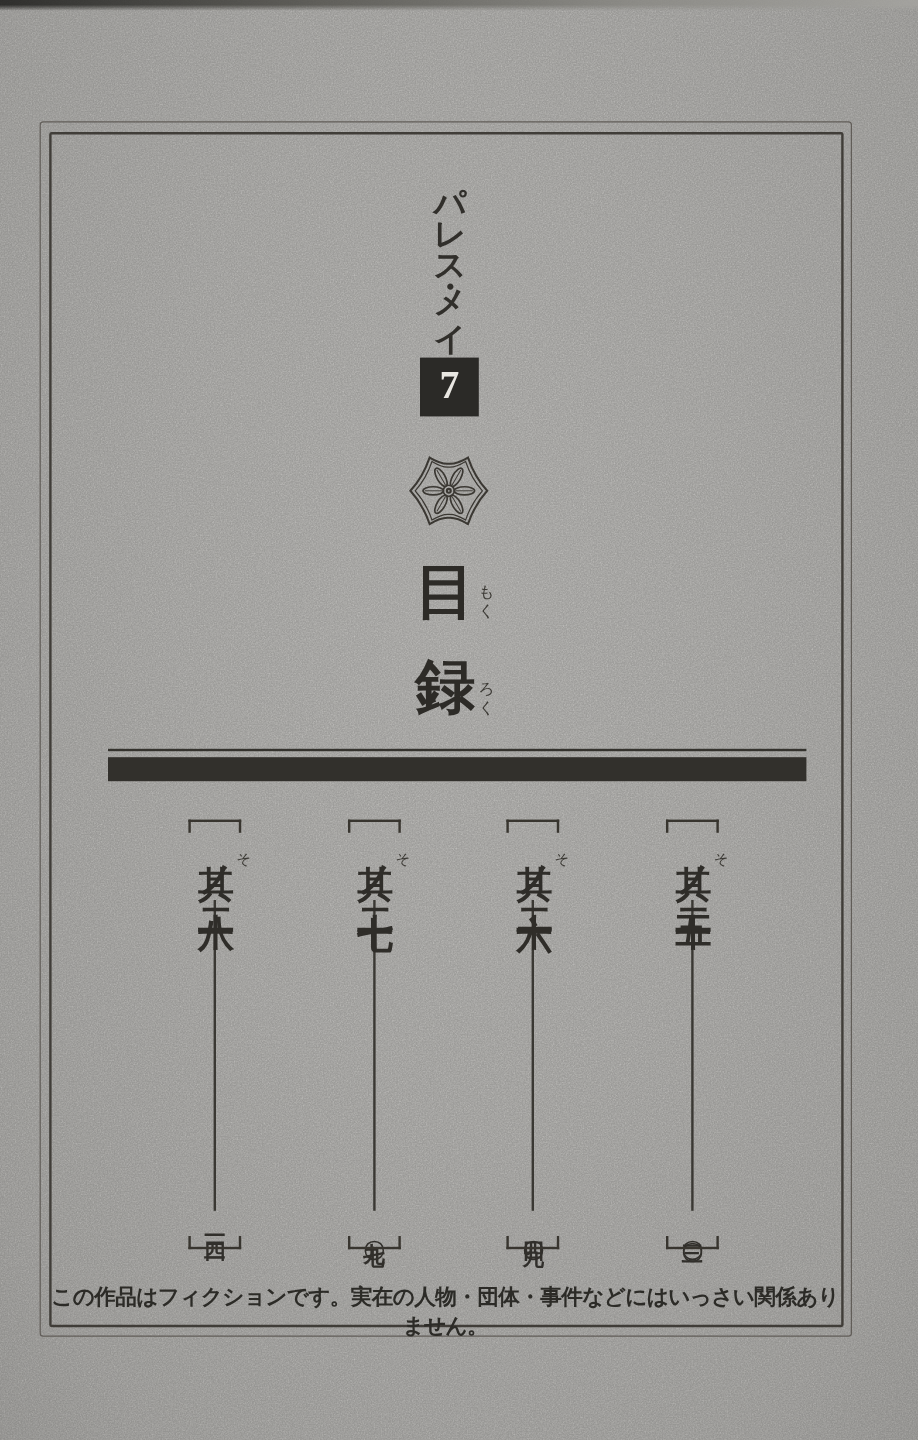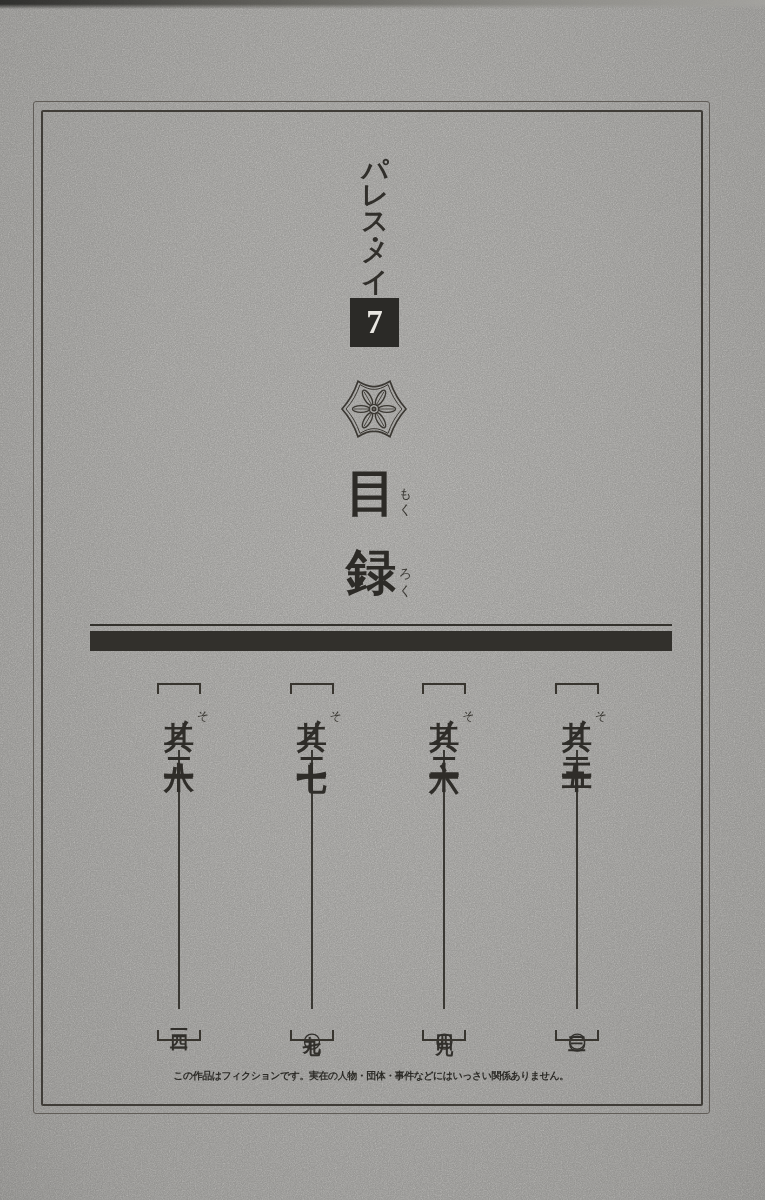--- a/index.html
+++ b/index.html
@@ -67,21 +67,21 @@
   .bracket.top{border:2px solid #38352f;border-bottom:none;}
   .bracket.bottom{border:2px solid #38352f;border-top:none;margin-top:5px;}
   .chapter-title-wrap{position:relative;margin-top:3px;}
   .chapter-title{font-size:30px;letter-spacing:2px;font-weight:bold;color:#2f2d29;line-height:1;}
   .chapter-title-wrap .furi{left:33px;top:5px;font-size:12px;}
   .leader{flex:1;width:2px;background:#3a3833;margin:9px 0 10px;}
   .chapter-page{font-size:18px;letter-spacing:2px;font-weight:bold;line-height:1;}
   .disclaimer{
     position:absolute;left:38px;top:1069px;width:666px;text-align:center;
     font-family:"Liberation Sans","DejaVu Sans",sans-serif;
-    font-size:10px;font-weight:bold;letter-spacing:-0.5px;color:#2c2b27;
+    font-size:18px;font-weight:bold;letter-spacing:-0.5px;color:#2c2b27;
   }
 </style>
 </head>
 <body>
 
 <div class="page">
 
   <svg class="texture" width="765" height="1200" aria-hidden="true">
     <filter id="paperNoise">
       <feTurbulence type="fractalNoise" baseFrequency="0.85" numOctaves="3" seed="7" stitchTiles="stitch"></feTurbulence>

